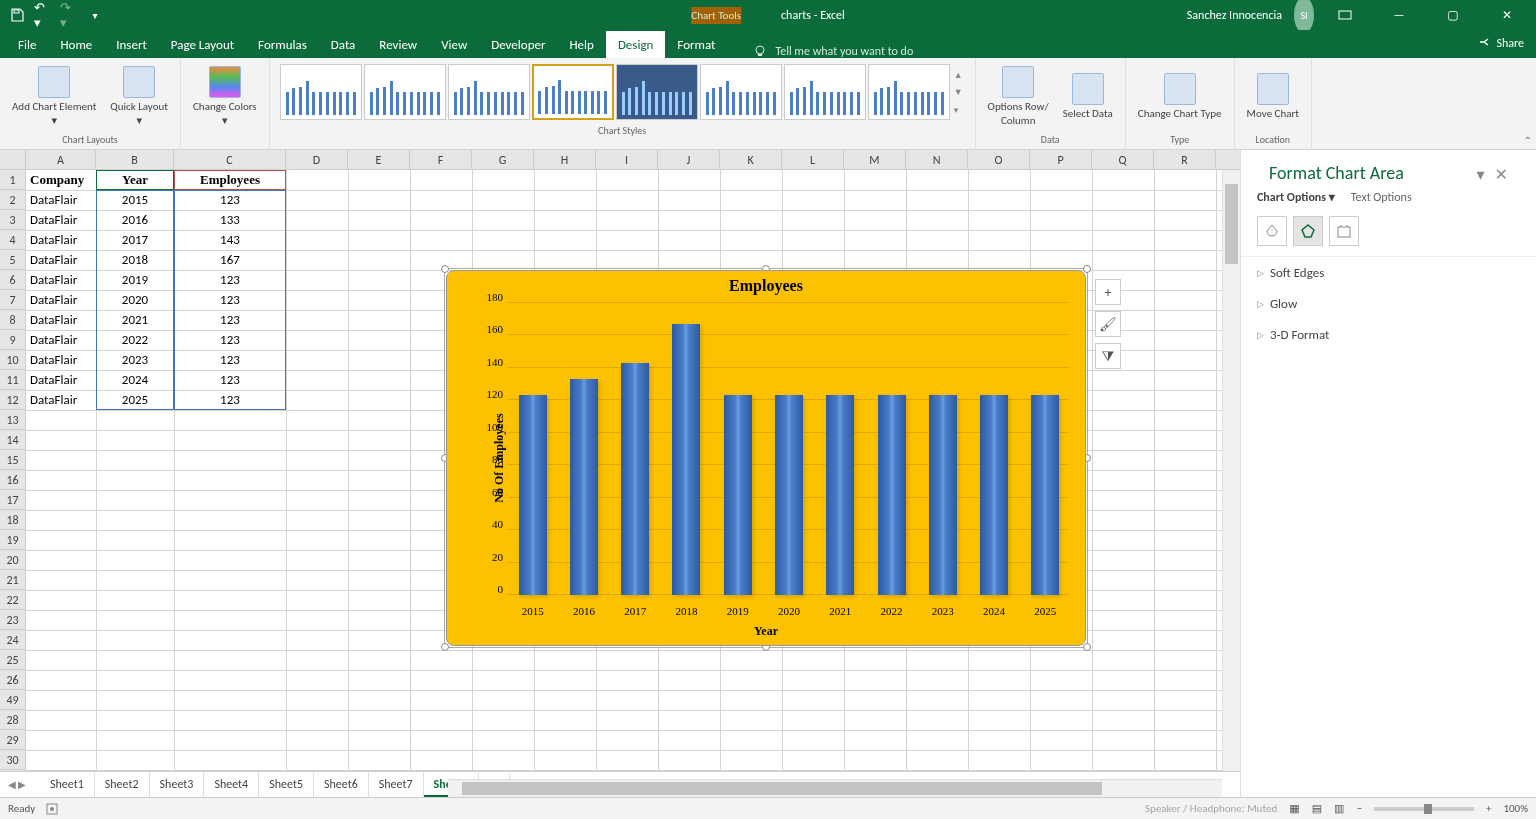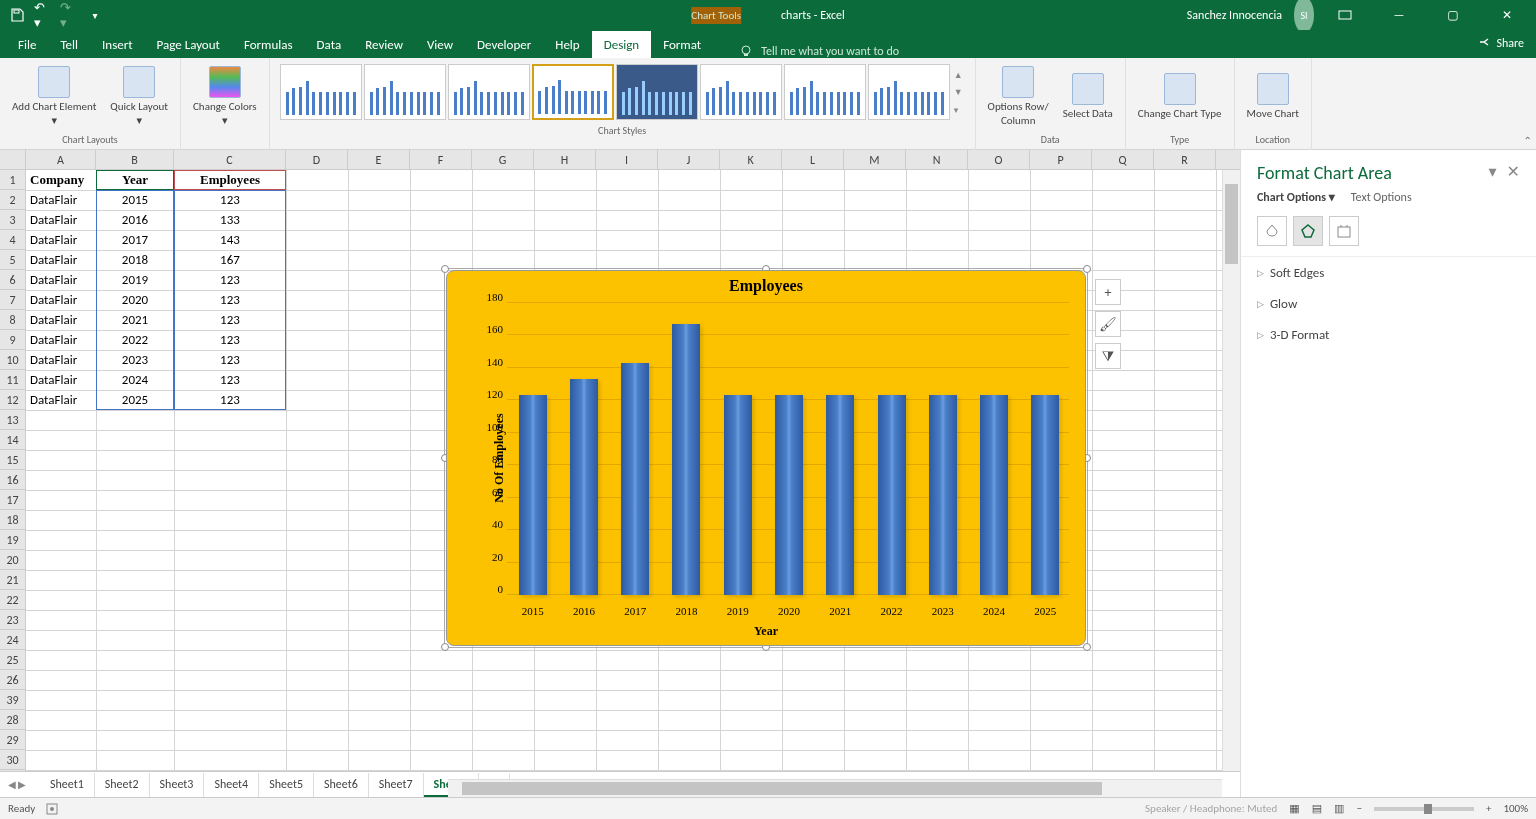--- a/index.html
+++ b/index.html
@@ -58,21 +58,21 @@
 .grid-line{position:absolute;left:0;right:0;height:1px;background:rgba(180,120,0,.35)}
 .bar{position:absolute;bottom:0;width:28px;background:linear-gradient(90deg,#2d5aa0 0%,#4a7ec8 40%,#6a9ee0 50%,#4a7ec8 60%,#2d5aa0 100%);box-shadow:2px 2px 4px rgba(0,0,0,.15)}
 .x-tick{position:absolute;bottom:-22px;font-size:11px;font-family:'Times New Roman',serif;transform:translateX(-50%)}
 .chart-btns{position:absolute;right:-36px;top:8px;display:flex;flex-direction:column;gap:6px}
 .chart-side-btn{width:26px;height:26px;background:#fff;border:1px solid #ccc;display:flex;align-items:center;justify-content:center;font-size:14px;color:#555}
 .vscroll{width:18px;background:#f1f1f1;border-left:1px solid #ddd;position:relative}
 .vscroll .thumb{position:absolute;top:14px;left:2px;right:2px;height:80px;background:#c4c4c4}
 .hscroll{position:absolute;bottom:0;left:448px;right:18px;height:18px;background:#f1f1f1;border-top:1px solid #ddd}
 .hscroll .thumb{position:absolute;left:14px;top:2px;bottom:2px;width:640px;background:#c4c4c4}
 .format-pane{width:296px;background:#fff;border-left:1px solid #ddd;display:flex;flex-direction:column}
-.fp-head{padding:12px 16px 6px;display:flex;align-items:flex-start;justify-content:space-between}
+.fp-head{padding:12px 28px 6px;display:flex;align-items:flex-end;justify-content:space-between}
 .fp-title{font-size:18px;color:#0c6b3b;font-weight:normal}
 .fp-sub{display:flex;gap:16px;padding:0 16px 6px;font-size:12px}
 .fp-sub .s{color:#444;font-weight:bold}
 .fp-sub .s2{color:#666}
 .fp-icons{display:flex;gap:6px;padding:6px 16px 10px;border-bottom:1px solid #eee}
 .fp-ic{width:30px;height:30px;border:1px solid #ccc;display:flex;align-items:center;justify-content:center;color:#666}
 .fp-ic.act{background:#e4e4e4}
 .fp-item{padding:8px 16px;font-size:13px;color:#444;display:flex;align-items:center;gap:6px}
 .fp-item::before{content:"▷";font-size:9px;color:#888}
 .sheet-tabs{height:26px;background:#fff;border-top:1px solid #ccc;display:flex;align-items:center;padding-left:40px;font-size:12px;position:relative}
@@ -114,21 +114,21 @@
         </svg>
       </span>
     <span class="win-btn">—</span>
     <span class="win-btn">▢</span>
     <span class="win-btn">✕</span>
   </div>
 </div>
 
 <div class="tabbar">
   <span class="tab">File</span>
-  <span class="tab">Tell</span>
+  <span class="tab">Home</span>
   <span class="tab">Insert</span>
   <span class="tab">Page Layout</span>
   <span class="tab">Formulas</span>
   <span class="tab">Data</span>
   <span class="tab">Review</span>
   <span class="tab">View</span>
   <span class="tab">Developer</span>
   <span class="tab">Help</span>
   <span class="tab active">Design</span>
   <span class="tab">Format</span>
@@ -372,21 +372,21 @@
           <div class="rh">17</div>
           <div class="rh">18</div>
           <div class="rh">19</div>
           <div class="rh">20</div>
           <div class="rh">21</div>
           <div class="rh">22</div>
           <div class="rh">23</div>
           <div class="rh">24</div>
           <div class="rh">25</div>
           <div class="rh">26</div>
-          <div class="rh">39</div>
+          <div class="rh">49</div>
           <div class="rh">28</div>
           <div class="rh">29</div>
           <div class="rh">30</div>
           <div class="rh">31</div>
         </div>
       <div class="cells" id="cells">
 
       <div class="gl-v" style="left: 70px;"></div>
           <div class="gl-v" style="left: 148px;"></div>
           <div class="gl-v" style="left: 260px;"></div>

